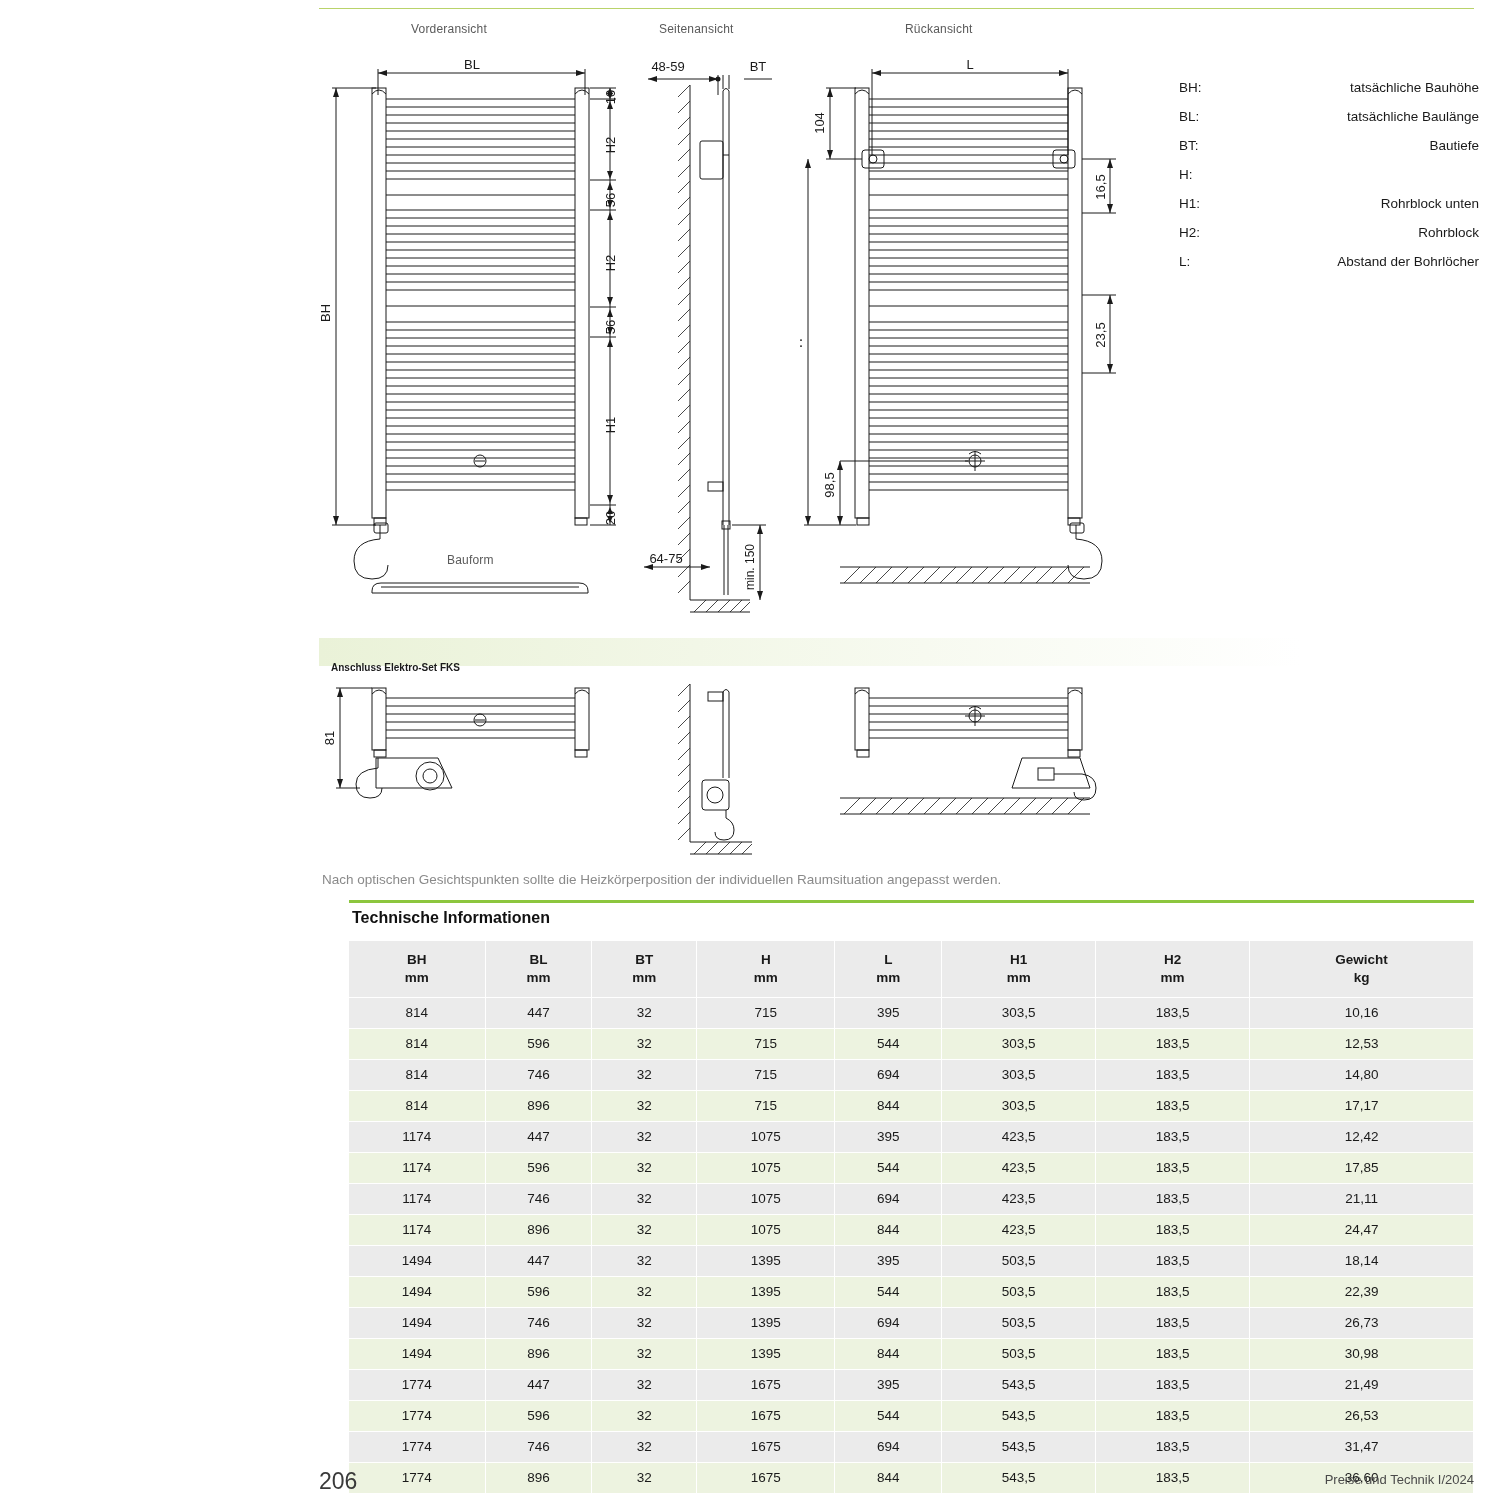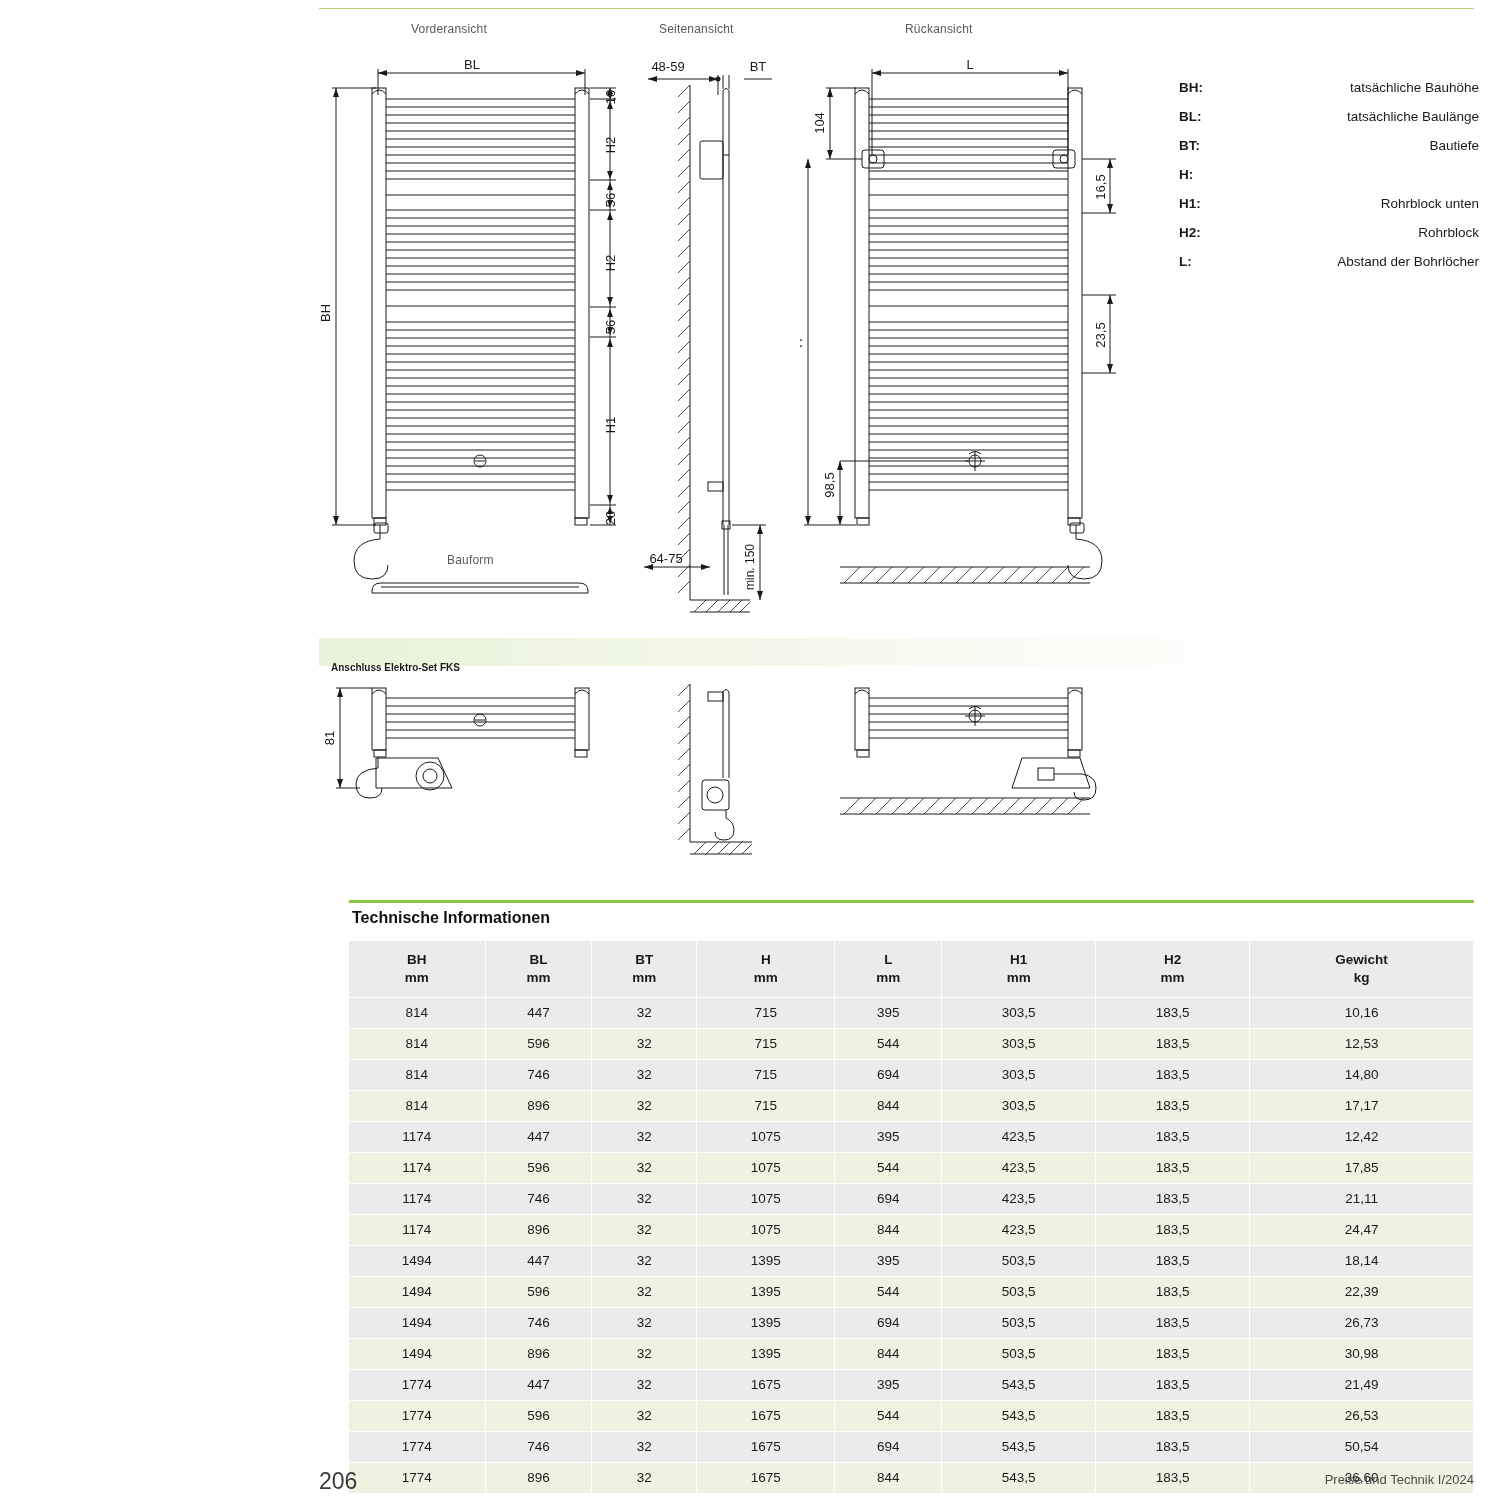--- a/index.html
+++ b/index.html
@@ -26,21 +26,21 @@
     letter-spacing: .2px;
     white-space: nowrap;
   }
 
   
   .legend {
     position: absolute; left: 1179px; top: 78px; width: 300px;
     font-size: 13.5px; color: #1a1a1a; line-height: 1.55;
   }
   .legend-row { display: flex; margin-bottom: 8px; }
-  .legend-key { width: 42px; flex: none; font-weight: bold; }
+  .legend-key { width: 42px; flex: none; font-weight: normal; }
   .legend-val { flex: 1; text-align: right; }
 
   
   .band {
     position: absolute; left: 319px; width: 1155px; height: 28px;
     background: linear-gradient(to right, #eaf2d8, #ffffff 85%);
     border-left: 0;
   }
   .band .band-label {
     position: absolute; left: 12px; top: 24px;
@@ -637,20 +637,21 @@
           <line x1="220" y1="134" x2="236" y2="118"></line>
           <line x1="236" y1="134" x2="252" y2="118"></line>
           <line x1="252" y1="134" x2="268" y2="118"></line>
           <line x1="268" y1="134" x2="284" y2="118"></line>
         </g>
         <line x1="40" y1="134" x2="290" y2="134"></line>
       </g>
     </svg>
   </div>
 
+  <div class="note">Nach optischen Gesichtspunkten sollte die Heizkörperposition der individuellen Raumsituation angepasst werden.</div>
 
   <div class="tech-head-rule"></div>
   <div class="tech-title">Technische Informationen</div>
 
   <table class="tech">
     <thead>
       <tr>
         <th>
           <span class="u1">BH</span>
           <span class="u2">mm</span>
@@ -827,21 +828,21 @@
           <td>26,53</td>
         </tr>
         <tr>
           <td>1774</td>
           <td>746</td>
           <td>32</td>
           <td>1675</td>
           <td>694</td>
           <td>543,5</td>
           <td>183,5</td>
-          <td>50,54</td>
+          <td>31,47</td>
         </tr>
         <tr class="alt">
           <td>1774</td>
           <td>896</td>
           <td>32</td>
           <td>1675</td>
           <td>844</td>
           <td>543,5</td>
           <td>183,5</td>
           <td>36,60</td>

